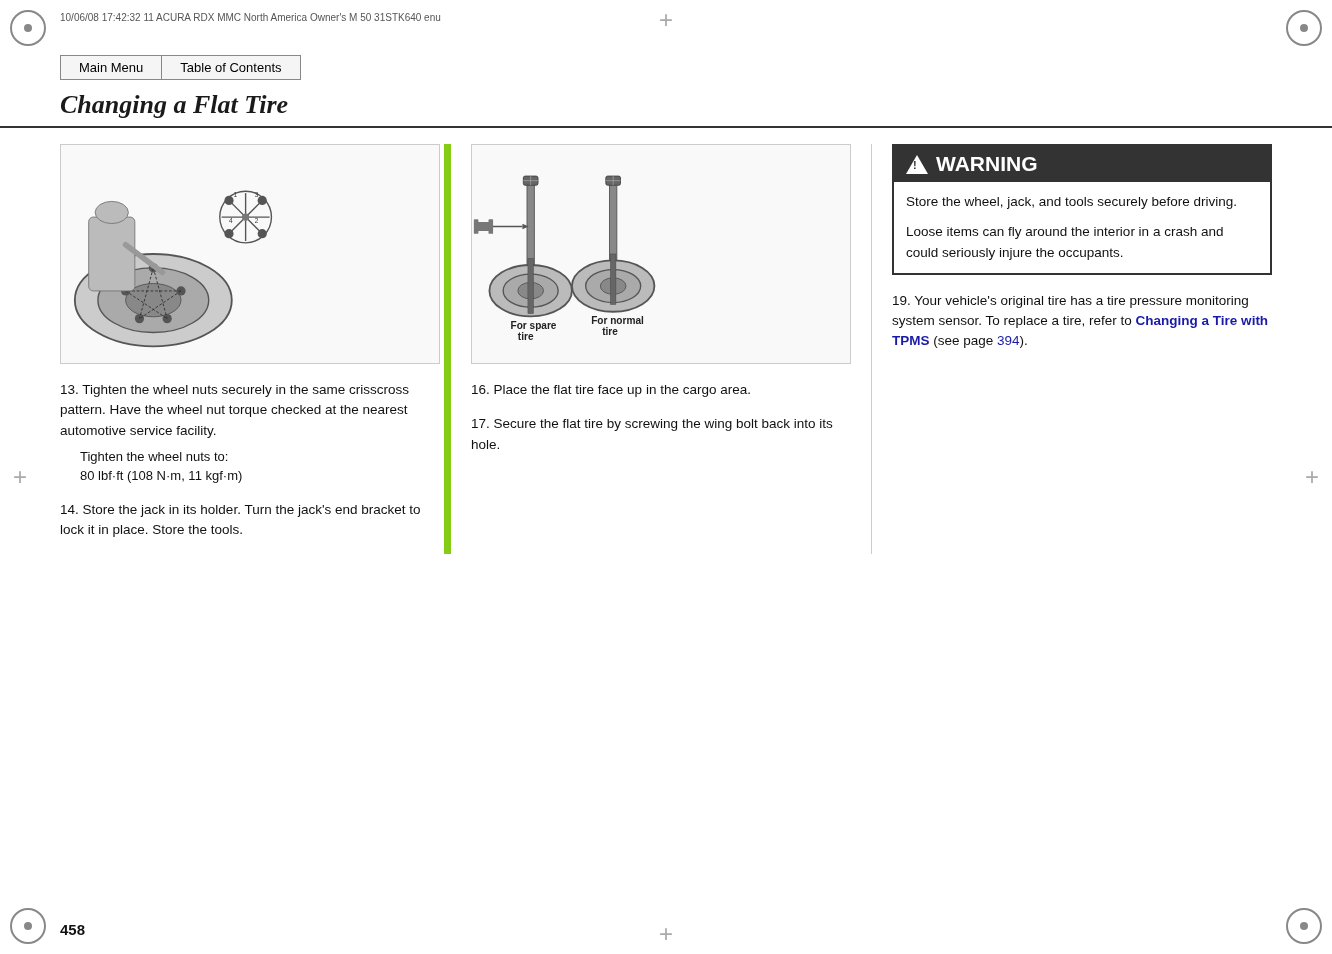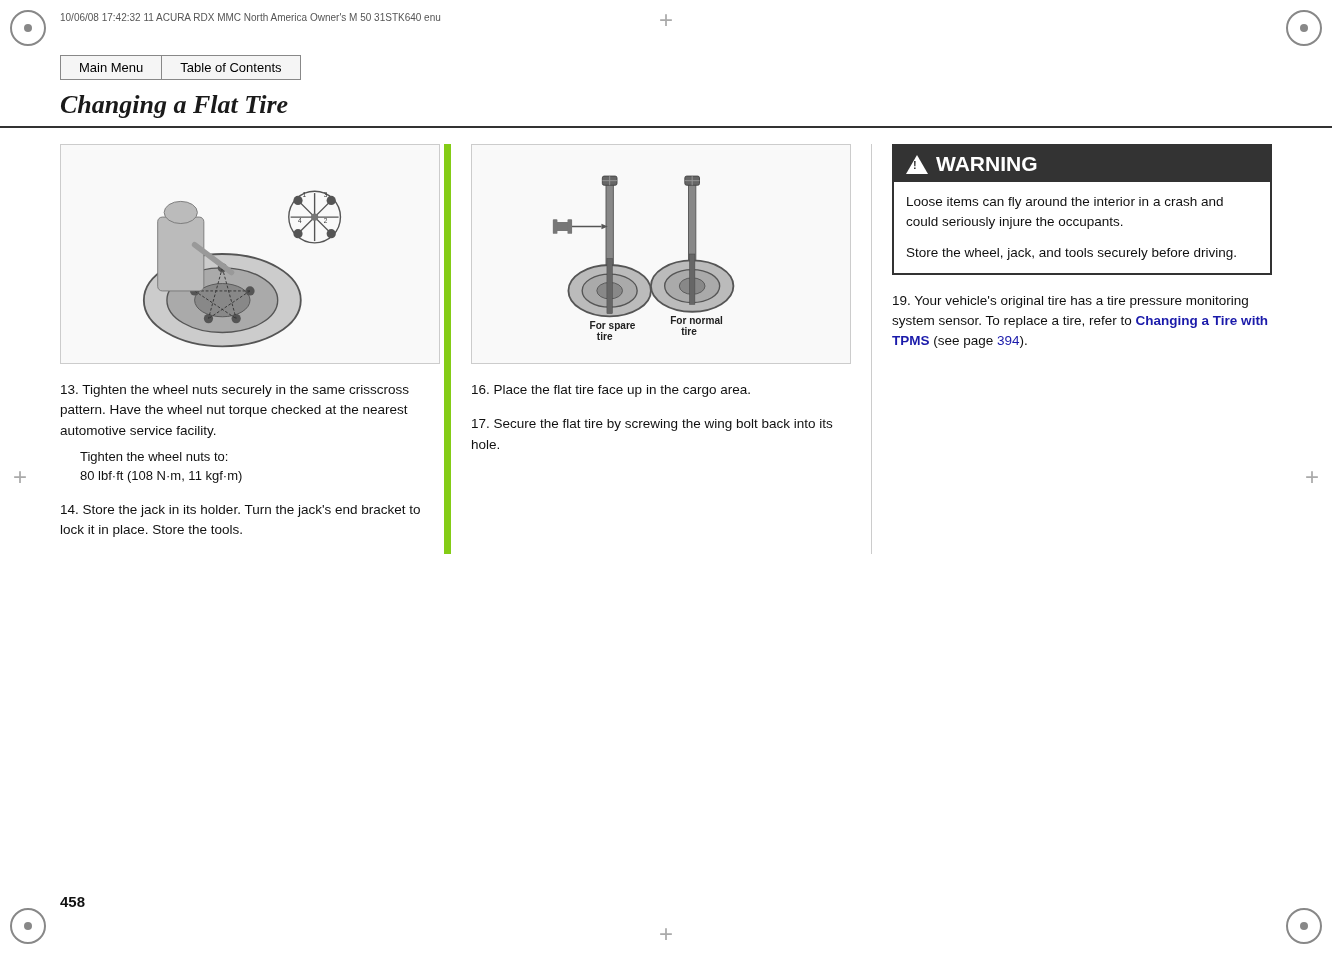--- a/index.html
+++ b/index.html
@@ -125,21 +125,21 @@
     }
 
     
     .illustration {
       width: 100%;
       height: 220px;
       border: 1px solid #ccc;
       background: #f9f9f9;
       display: flex;
       align-items: center;
-      justify-content: center;
+      justify-content: flex-start;
       margin-bottom: 16px;
       position: relative;
       overflow: hidden;
     }
 
     
     .steps {
       margin-top: 8px;
     }
     .step-item {
@@ -206,21 +206,21 @@
 
     
     .link-text {
       color: #1a1aaa;
       text-decoration: none;
     }
 
     
     .page-number {
       position: absolute;
-      bottom: 44px;
+      bottom: 16px;
       left: 60px;
       font-weight: bold;
       font-size: 15px;
     }
   </style>
 </head>
 <body>
 
 <div class="corner-circle corner-tl"></div>
 <div class="corner-circle corner-tr"></div>
@@ -361,22 +361,22 @@
   </div>
 
   <div class="col-right">
 
     <div class="warning-box">
       <div class="warning-header">
         <div class="warning-icon-triangle"></div>
         <span>WARNING</span>
       </div>
       <div class="warning-body">
+        <p>Store the wheel, jack, and tools securely before driving.</p>
         <p>Loose items can fly around the interior in a crash and could seriously injure the occupants.</p>
-        <p>Store the wheel, jack, and tools securely before driving.</p>
       </div>
     </div>
 
     <div class="steps right-steps">
       <div class="step-item">
         <span>19.</span>
         <span>Your vehicle's original tire has a tire pressure monitoring system sensor. To replace a tire, refer to </span><strong class="link-text" style="cursor:pointer">Changing a Tire with TPMS</strong><span> (see page </span><a href="#" class="link-text">394</a><span>).</span>
       </div>
     </div>
   </div>

